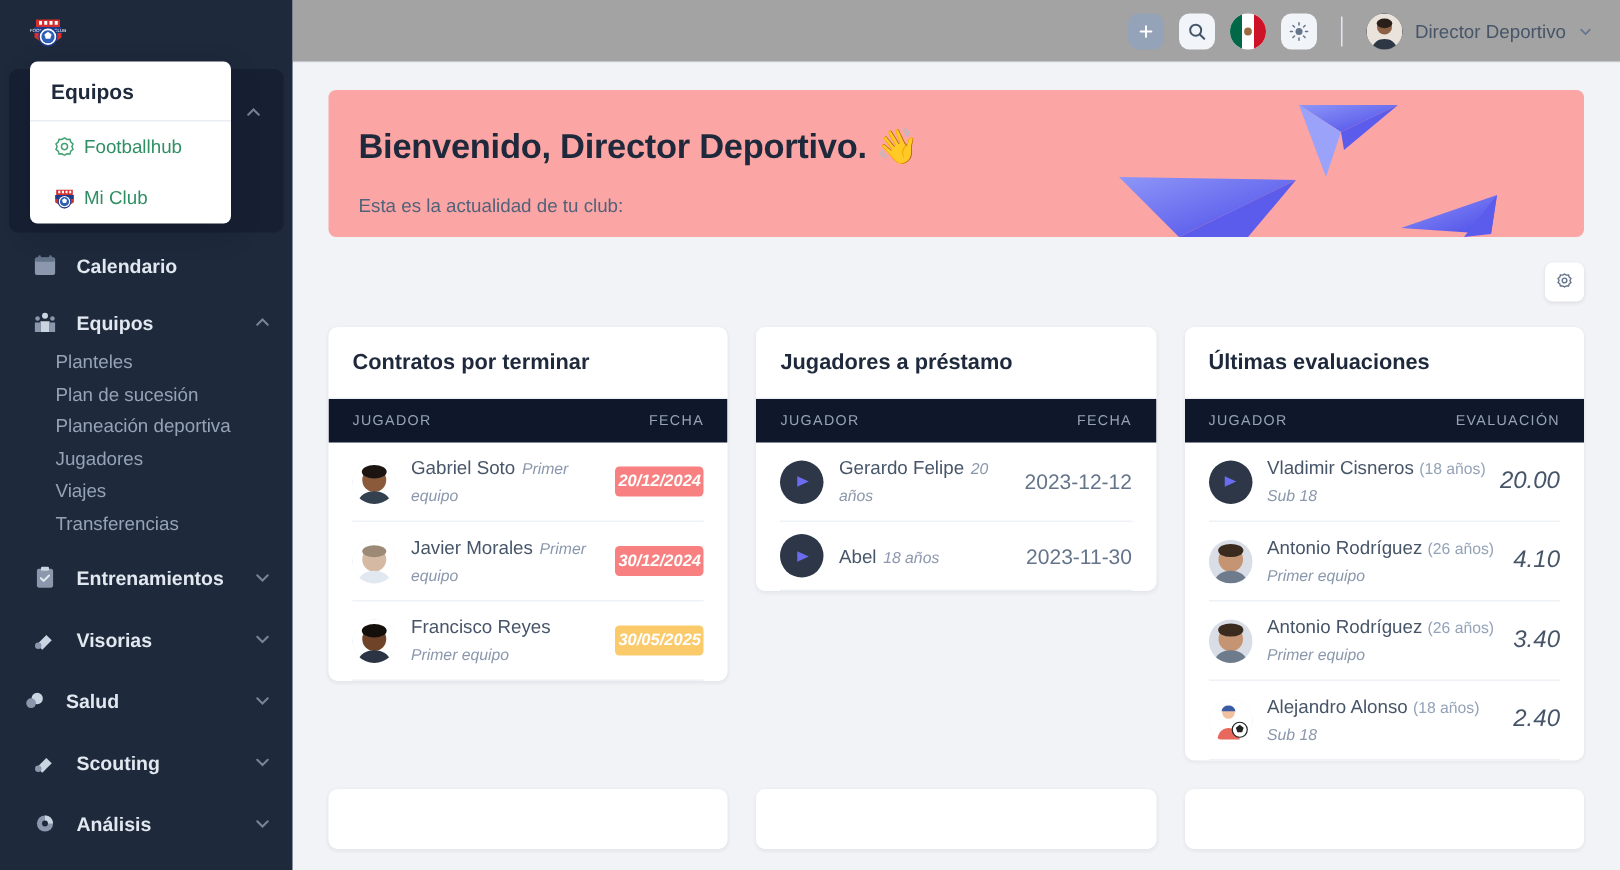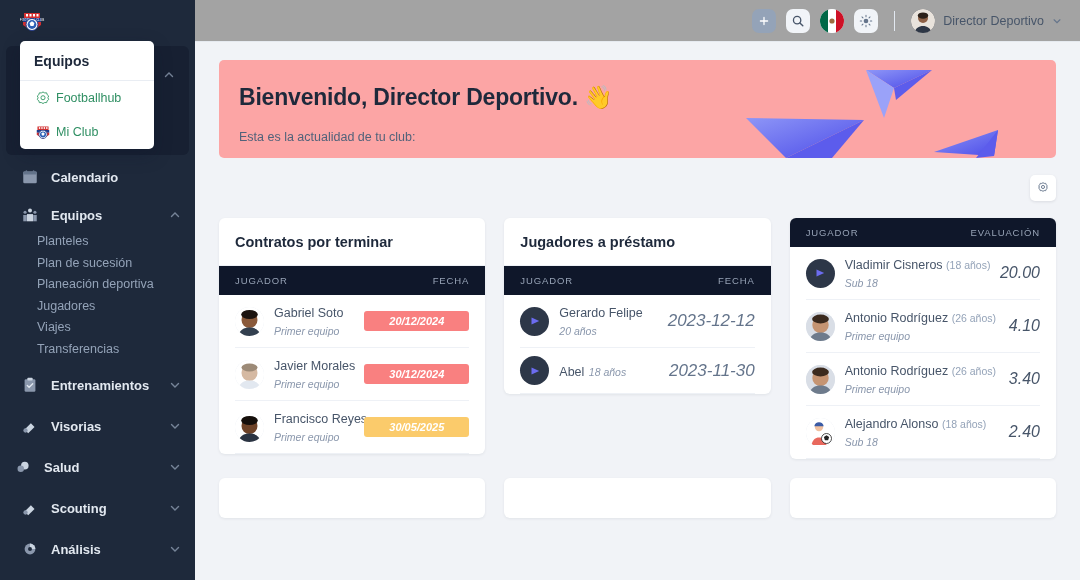--- a/index.html
+++ b/index.html
@@ -122,25 +122,25 @@
   .row:last-child { border-bottom: 1px solid #EEF1F6; }
   .avatar { width: 29px; height: 29px; border-radius: 50%; overflow: hidden; flex: 0 0 29px;
             background: #E2E8F0; position: relative; }
   .avatar.ph { background: #2D3748; display: flex; align-items: center; justify-content: center; }
   .rinfo { flex: 1; min-width: 0; }
   .rname { font-size: 12.5px; color: #475569; font-weight: 500; white-space: nowrap; overflow: hidden; }
   .rname .age { color: #94A3B8; font-size: 10.5px; font-weight: 400; }
   .rsub { font-size: 10.5px; color: #8A97AC; font-style: italic; margin-top: 2px; }
   .badge {
     font-size: 11px; font-style: italic; font-weight: 700; color: #fff;
-    padding: 4px 25px; border-radius: 3px; white-space: nowrap;
+    padding: 4px 2px; border-radius: 3px; white-space: nowrap;
   }
   .badge.red { background: #F98080; }
   .badge.amber { background: #FBCB6B; color: #fff; }
-  .rdate { font-size: 17px; color: #64748B; font-style: italic; white-space: nowrap; }
+  .rdate { font-size: 14px; color: #64748B; white-space: nowrap; }
   .rscore { font-size: 16px; color: #475569; font-style: italic; white-space: nowrap; }
 
   .cards-row2 { display: flex; gap: 19px; margin-top: 19px; }
   .card-stub { flex: 1 1 0; height: 40px; background: #fff; border-radius: 6px;
                box-shadow: 0 1px 3px rgba(15,23,42,.07); }
 </style>
 </head>
 <body>
 
 <div class="app">
@@ -484,20 +484,21 @@
               <span class="rinfo">
                 <span class="rname">Abel</span>
                 <span class="rsub">18 años</span>
               </span>
               <span class="rdate">2023-11-30</span>
             </div>
           </div>
         </section>
 
         <section class="card">
+          <div class="card-title">Últimas evaluaciones</div>
           <div class="thead">
             <span>JUGADOR</span>
             <span>EVALUACIÓN</span>
           </div>
           <div class="rows">
             <div class="row">
               <span class="avatar ph">
                 <svg viewBox="0 0 20 20" width="14" height="14">
                     <path d="M5 5l11 5-11 5z" fill="#6C6CF0"></path>
                   </svg>

